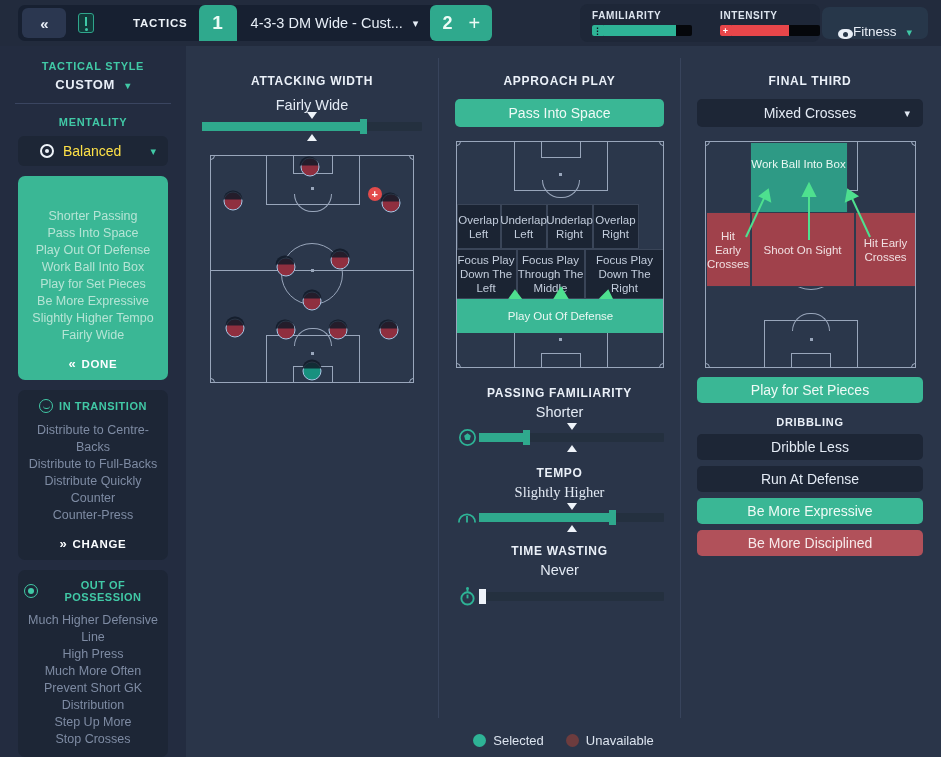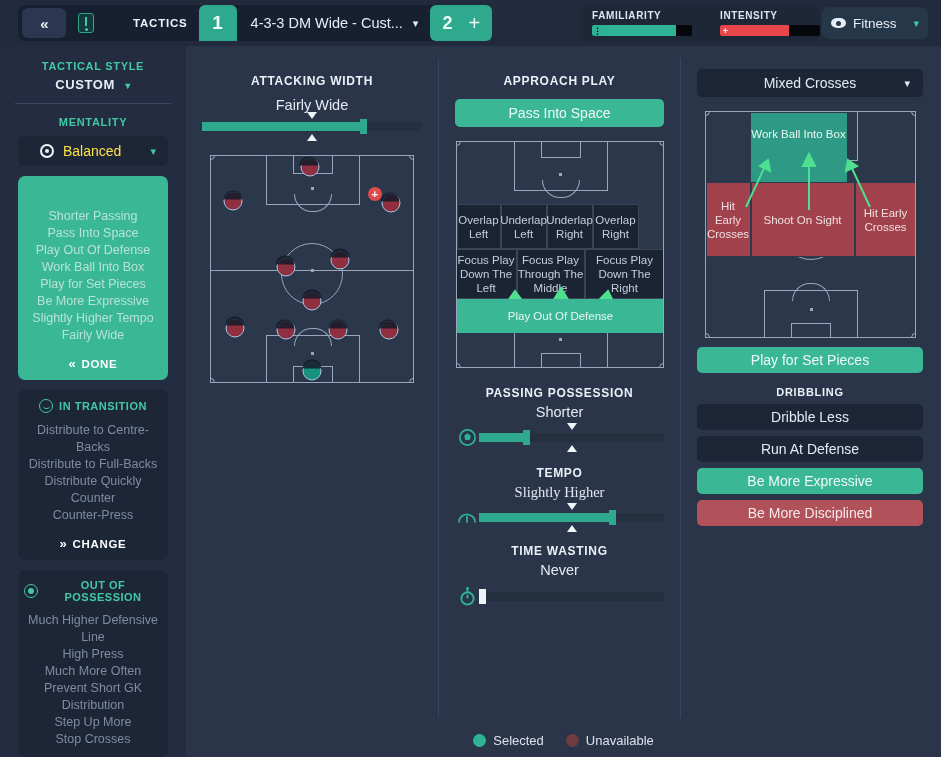--- a/index.html
+++ b/index.html
@@ -82,21 +82,21 @@
     width: 13px; height: 13px; border-radius: 2px;
     display: flex; align-items: center; justify-content: center;
     font-size: 9px; color: #0d1420; font-weight: bold; flex: 0 0 13px; z-index: 2;
     margin-left: -1px;
   }
   .meter-fill { height: 11px; }
 
   .fitness-btn {
     position: absolute; left: 822px; top: 7px; width: 106px; height: 32px;
     background: #27374a; border-radius: 7px;
-    display: flex; align-items: center; justify-content: center; gap: 7px;
+    display: flex; align-items: flex-end; justify-content: center; 
     cursor: pointer; font-size: 13.5px; color: #e8eef7;
   }
   .eye {
     width: 15px; height: 10px; border-radius: 50% / 60%;
     background: #e8eef7; position: relative;
   }
   .eye:after {
     content: ""; position: absolute; left: 5px; top: 2.5px;
     width: 5px; height: 5px; border-radius: 50%; background: #27374a;
   }
@@ -498,21 +498,21 @@
             <polygon points="104,16 110,26 98,26"></polygon>
             <line x1="134" y1="42" x2="150" y2="22"></line>
             <polygon points="151,19 155,27 144,26"></polygon>
           </g>
         </svg>
 
         <div class="ap-cell sel" style="left:0;top:157px;width:208px;height:34px;">Play Out Of Defense</div>
       </div>
 
       <div class="sl-block" style="margin-top:18px;">
-        <div class="col-title" style="margin-top:0;">PASSING POSSESSION</div>
+        <div class="col-title" style="margin-top:0;">PASSING FAMILIARITY</div>
         <div class="sl-val" style="margin-top:4px;">Shorter</div>
         <div class="sl-row">
           <div class="sl-ico">
             <svg width="17" height="17" viewBox="0 0 20 20">
               <circle cx="10" cy="10" r="9" fill="none" stroke="#2eb396" stroke-width="2"></circle>
               <polygon points="10,5 14,8 12.5,13 7.5,13 6,8" fill="#2eb396"></polygon>
             </svg>
           </div>
           <div class="sl-track">
             <div class="sl-fill" style="width:25%"></div>
@@ -556,20 +556,21 @@
           </div>
           <div class="sl-track">
             <div class="sl-fill" style="width:0%"></div>
             <div class="sl-knob" style="left:0%;background:#eef3f9;"></div>
           </div>
         </div>
       </div>
     </div>
 
     <div class="col col-c">
+      <div class="col-title">FINAL THIRD</div>
       <div class="btn dark" style="height:28px;margin-top:11px;">
         <span>Mixed Crosses</span>
         <span class="chev">▾</span>
       </div>
 
       <div class="pitch" style="width:211px;height:227px;margin:14px auto 0;">
         <div class="pl" style="left:-1px;top:113px;width:211px;height:0;border-width:1px 0 0 0;"></div>
         <div class="pl" style="left:74px;top:86px;width:62px;height:62px;border-radius:50%;"></div>
         <div style="position:absolute;left:104px;top:115px;width:3px;height:3px;background:#d8c2c5;"></div>
         <div class="pl" style="left:58px;top:-1px;width:94px;height:50px;"></div>

